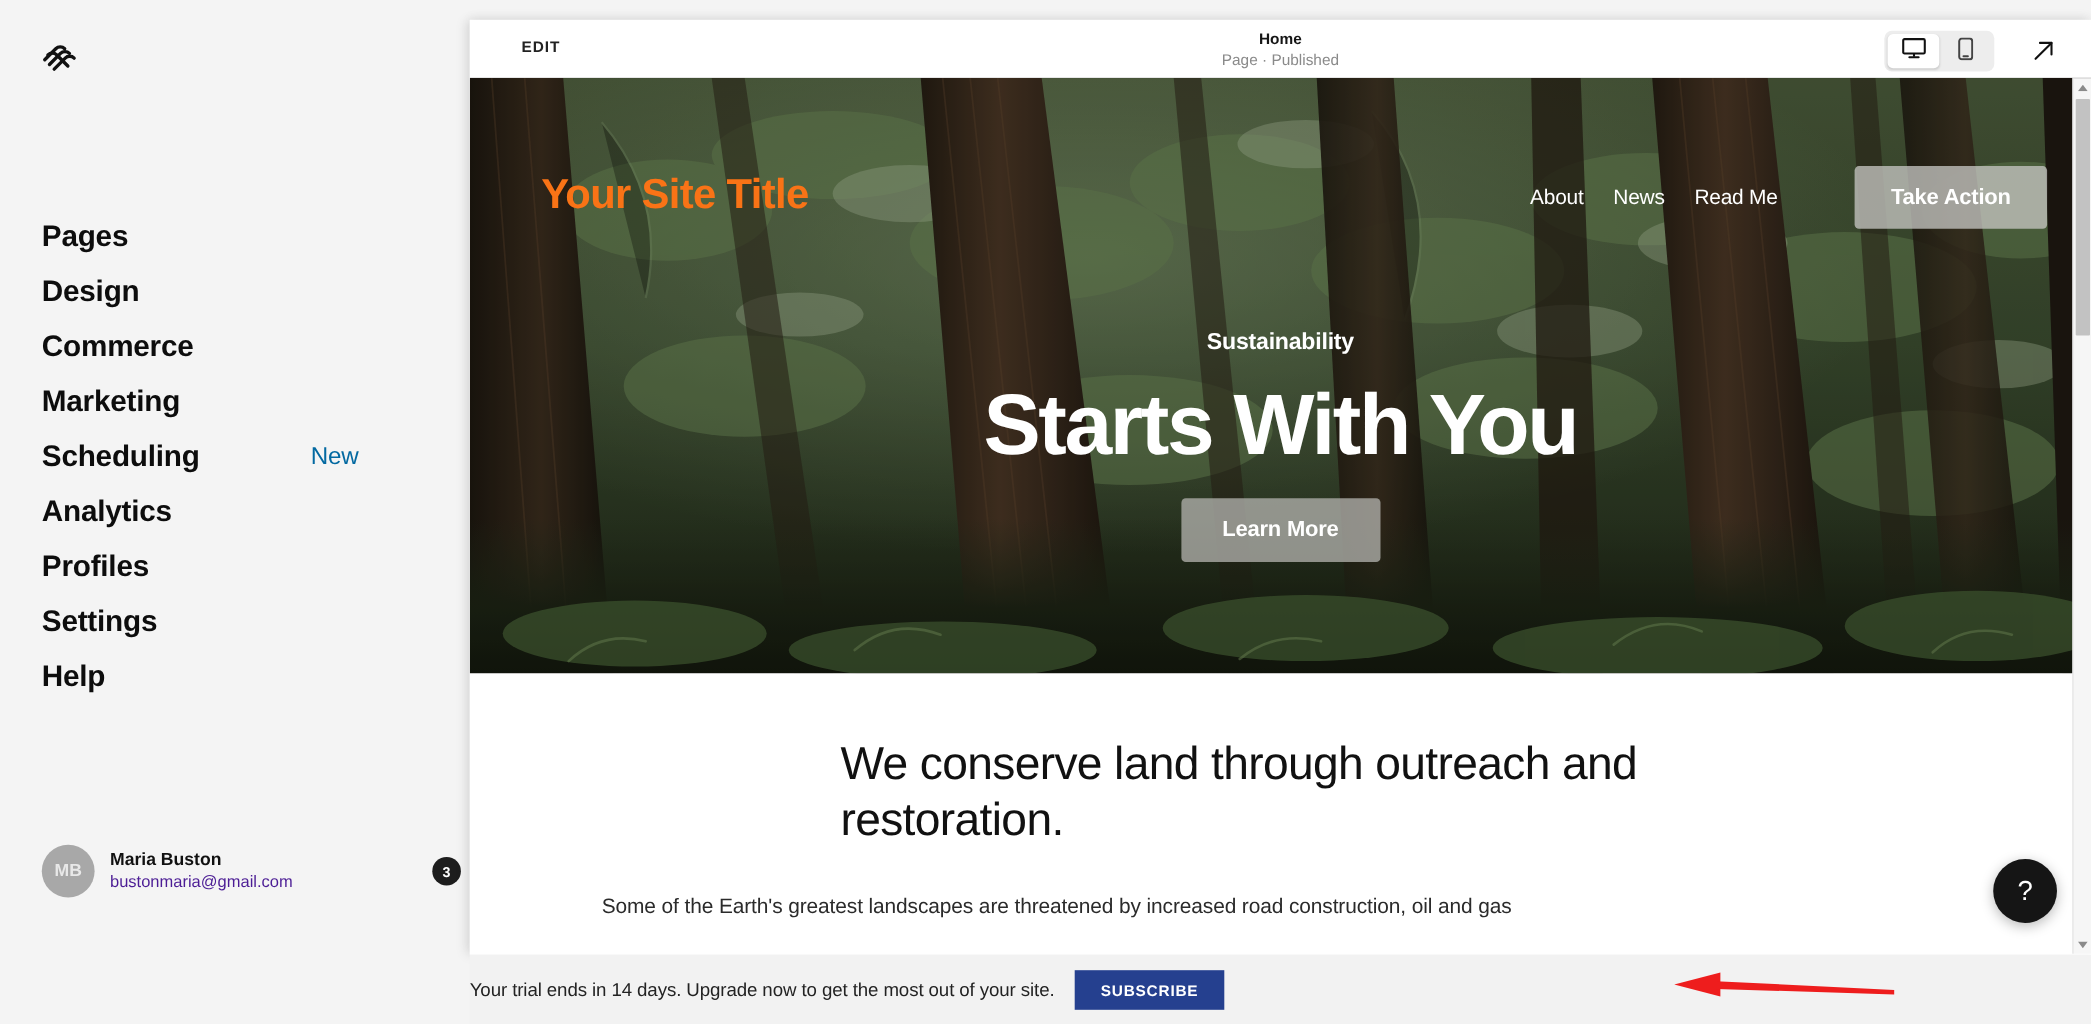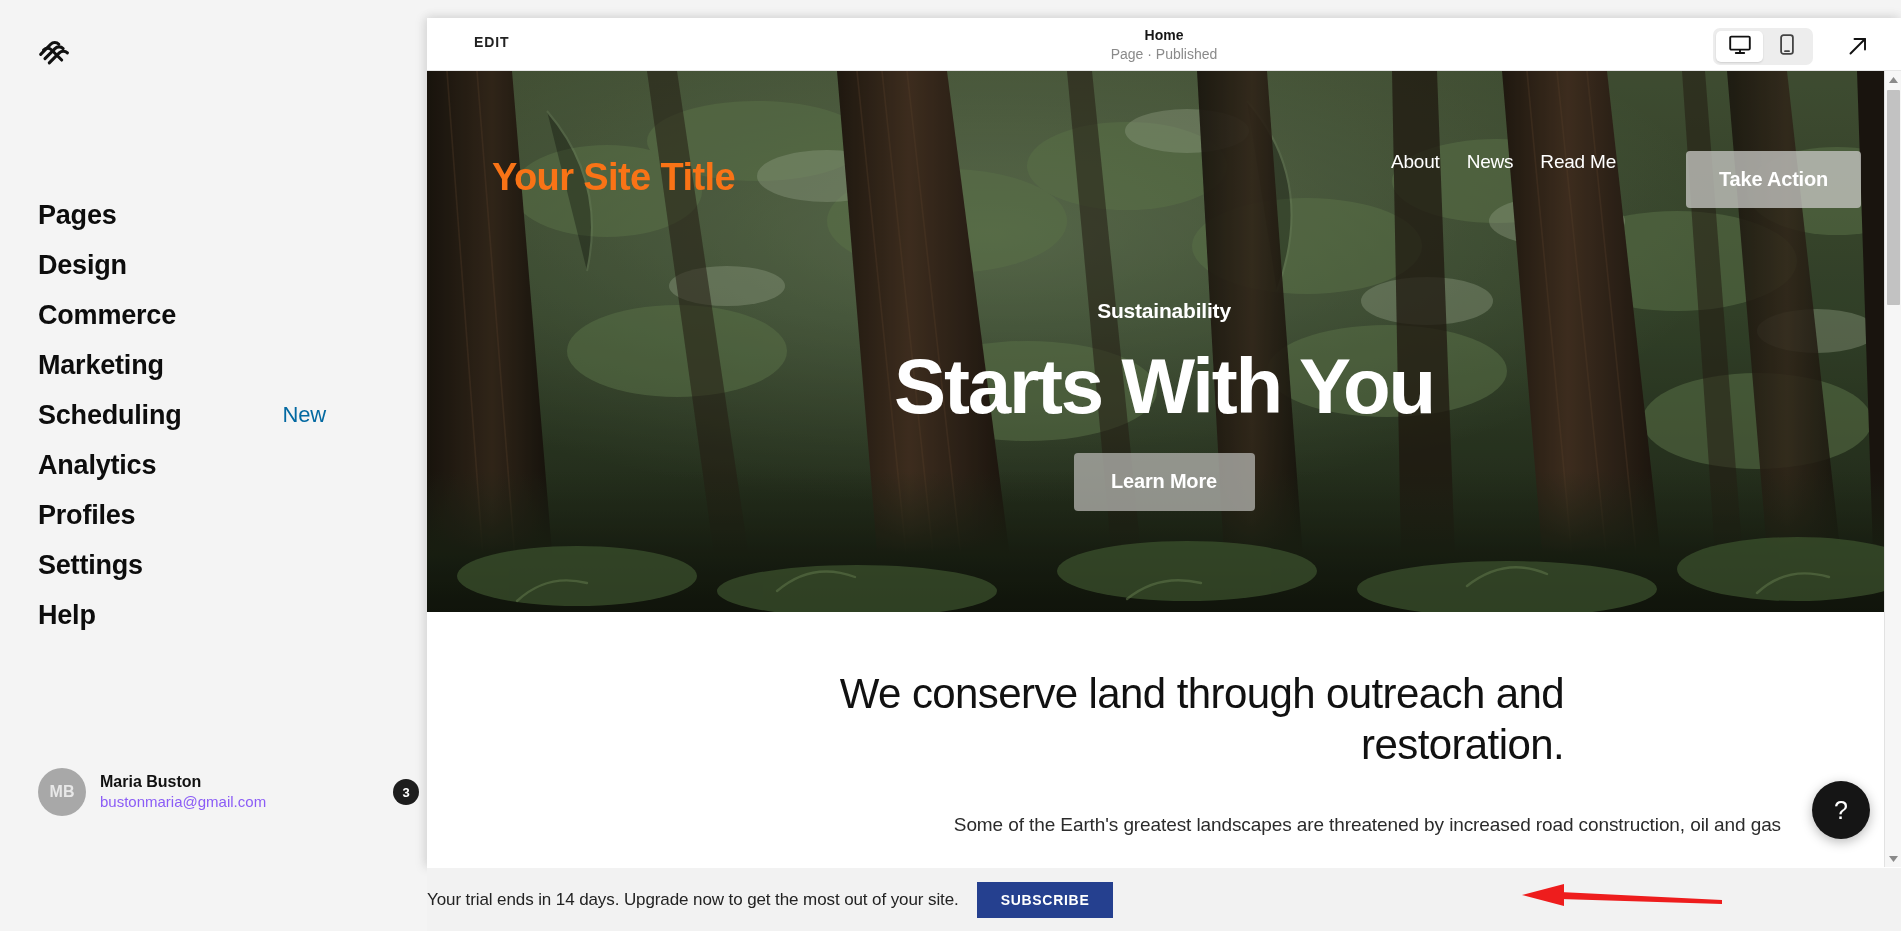--- a/index.html
+++ b/index.html
@@ -36,21 +36,21 @@
     display: flex; align-items: center; cursor: pointer;
   }
   #avatar {
     width: 48px; height: 48px; border-radius: 50%; background: #a8a8a8;
     color: #e8e8e8; font-size: 16px; font-weight: 600;
     display: flex; align-items: center; justify-content: center;
     flex: 0 0 auto;
   }
   #acct-text { margin-left: 14px; }
   #acct-name { font-size: 16px; font-weight: 700; color: #111; line-height: 1.25; }
-  #acct-mail { font-size: 15px; color: #8b5cf6; line-height: 1.3; }
+  #acct-mail { font-size: 15px; color: #4c1d95; line-height: 1.3; }
   #acct-badge {
     position: absolute; left: 355px; top: 11px;
     width: 26px; height: 26px; border-radius: 50%;
     background: #1d1d1d; color: #fff; font-size: 13px; font-weight: 700;
     display: flex; align-items: center; justify-content: center;
   }
 
   
   #panel {
     position: absolute; left: 427px; top: 18px;
@@ -92,21 +92,21 @@
   .forest { position: absolute; inset: 0; }
   #hero-overlay { position: absolute; inset: 0; background: rgba(12,16,8,0.22); }
 
   #site-title {
     position: absolute; left: 65px; top: 85px;
     font-size: 38px; font-weight: 600; color: #f97316; letter-spacing: -0.6px;
     cursor: pointer;
   }
   #site-nav {
     position: absolute; right: 40px; top: 80px;
-    display: flex; gap: 27px;
+    display: flex; align-items: center; gap: 27px;
   }
   .site-nav-link {
     font-size: 19px; color: #fff; font-weight: 400; cursor: pointer;
     letter-spacing: -0.2px;
   }
   #cta-btn {
     margin-left: 43px; background: rgba(196,196,192,0.78); border-radius: 4px;
     padding: 0 33px; height: 57px; display: flex; align-items: center;
     font-size: 20px; font-weight: 700; color: #fff; cursor: pointer;
     letter-spacing: -0.2px;
@@ -121,21 +121,21 @@
     margin-top: 24px; font-size: 78px; font-weight: 700; color: #fff;
     letter-spacing: -2.2px; line-height: 1.02;
   }
   #learn-btn {
     display: inline-flex; align-items: center; justify-content: center;
     margin-top: 26px; width: 181px; height: 58px; border-radius: 4px;
     background: rgba(172,172,168,0.80); color: #fff;
     font-size: 20px; font-weight: 600; cursor: pointer; letter-spacing: -0.2px;
   }
 
-  #body-sec { padding: 56px 120px 0; text-align: right; }
+  #body-sec { padding: 56px 120px 0; text-align: left; }
   #body-head {
     font-size: 42px; font-weight: 400; color: #111; line-height: 1.22;
     letter-spacing: -0.6px; max-width: 800px; margin: 0 auto;
   }
   #body-para {
     margin-top: 40px; font-size: 19px; color: #2b2b2b; line-height: 1.55;
     letter-spacing: -0.1px;
   }
 
   

